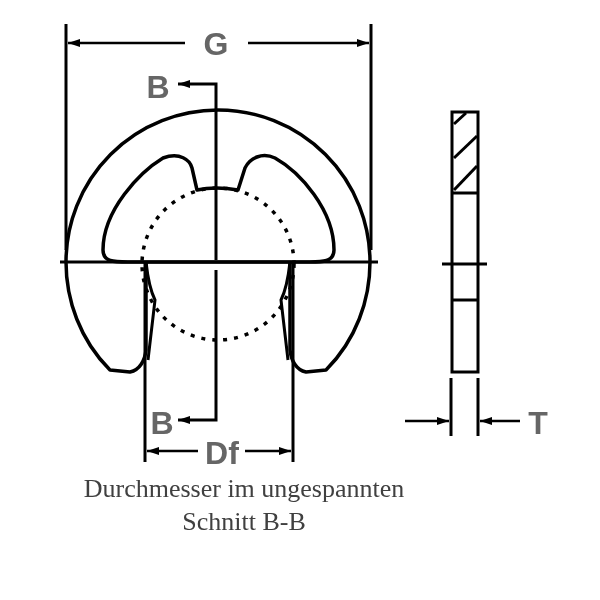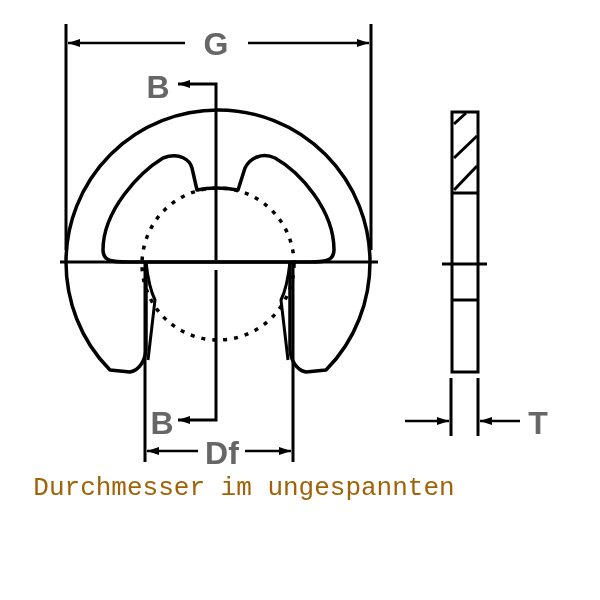--- a/index.html
+++ b/index.html
@@ -2,22 +2,22 @@
 <html><head>
   <meta charset="utf-8">
   <style>
     html, body { margin: 0; padding: 0; background: #ffffff; }
     body { width: 600px; height: 600px; position: relative; overflow: hidden; }
     #drawing { position: absolute; left: 0; top: 0; width: 600px; height: 600px; }
     .label { font-family: "Liberation Sans", sans-serif; font-weight: bold; fill: #666666; }
     .caption {
       position: absolute; left: 0; top: 472px; width: 488px;
       text-align: center;
-      font-family: Liberation Mono, monospace;
-      font-size: 26px; line-height: 33px; color: #a16207;
+      font-family: Liberation Serif, serif;
+      font-size: 26px; line-height: 33px; color: #404040;
     }
     .caption span { display: block; }
   </style>
 </head>
 <body>
 
 <svg id="drawing" viewBox="0 0 600 600" xmlns="http://www.w3.org/2000/svg">
   <defs>
     <marker id="arrow" viewBox="0 0 12 8" refX="12" refY="4" markerWidth="12" markerHeight="8" orient="auto-start-reverse" markerUnits="userSpaceOnUse">
       <path d="M0,0 L12,4 L0,8 z" fill="#000"></path>
@@ -86,13 +86,14 @@
     <line x1="451" y1="378" x2="451" y2="436" stroke="#000" stroke-width="3"></line>
     <line x1="478" y1="378" x2="478" y2="436" stroke="#000" stroke-width="3"></line>
     <line x1="405" y1="421" x2="449" y2="421" stroke="#000" stroke-width="2.5" marker-end="url(#arrow)"></line>
     <line x1="520" y1="421" x2="480" y2="421" stroke="#000" stroke-width="2.5" marker-end="url(#arrow)"></line>
     <text class="label" x="538" y="434" font-size="32" text-anchor="middle">T</text>
   </g>
 </svg>
 
 <div class="caption">
   <span>Durchmesser im ungespannten</span>
+  <span>Schnitt B-B</span>
 </div>
 
 </body></html>

